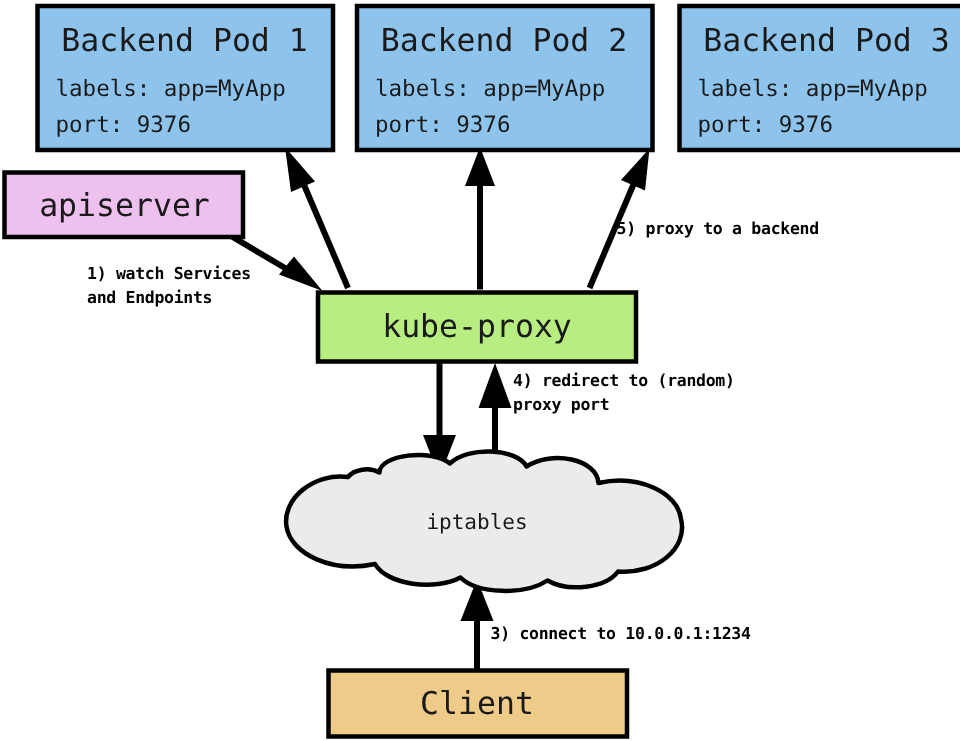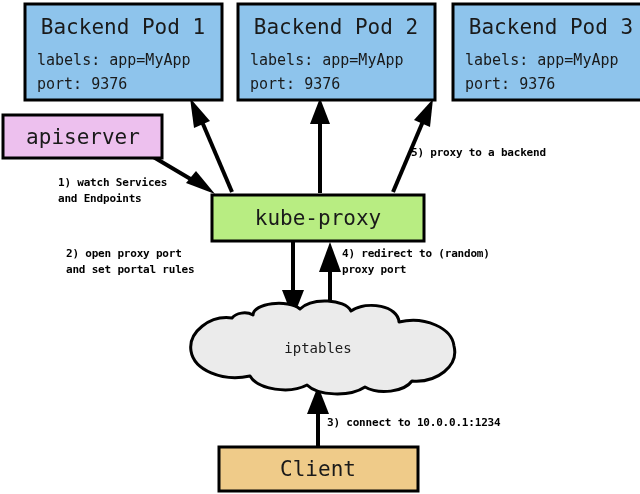--- a/index.html
+++ b/index.html
@@ -165,22 +165,20 @@
     <g>
       <rect class="node-rect" x="219" y="447" width="199" height="44" fill="#efcb89"></rect>
       <text class="node-label title" x="318" y="470">Client</text>
     </g>
 
   </svg>
 
   <div class="step-label" style="left:14px; top:175px;margin-left:44px;">1) watch Services
 and Endpoints</div>
 
-  <div class="step-label" style="left:66px; top:246px;">2) open proxy port
-and set portal rules</div>
 
   <div class="step-label" style="left:327px; top:415px;">3) connect to 10.0.0.1:1234</div>
 
   <div class="step-label" style="left:342px; top:246px;">4) redirect to (random)
 proxy port</div>
 
   <div class="step-label" style="left:411px; top:145px;">5) proxy to a backend</div>
 
 </div>
 

